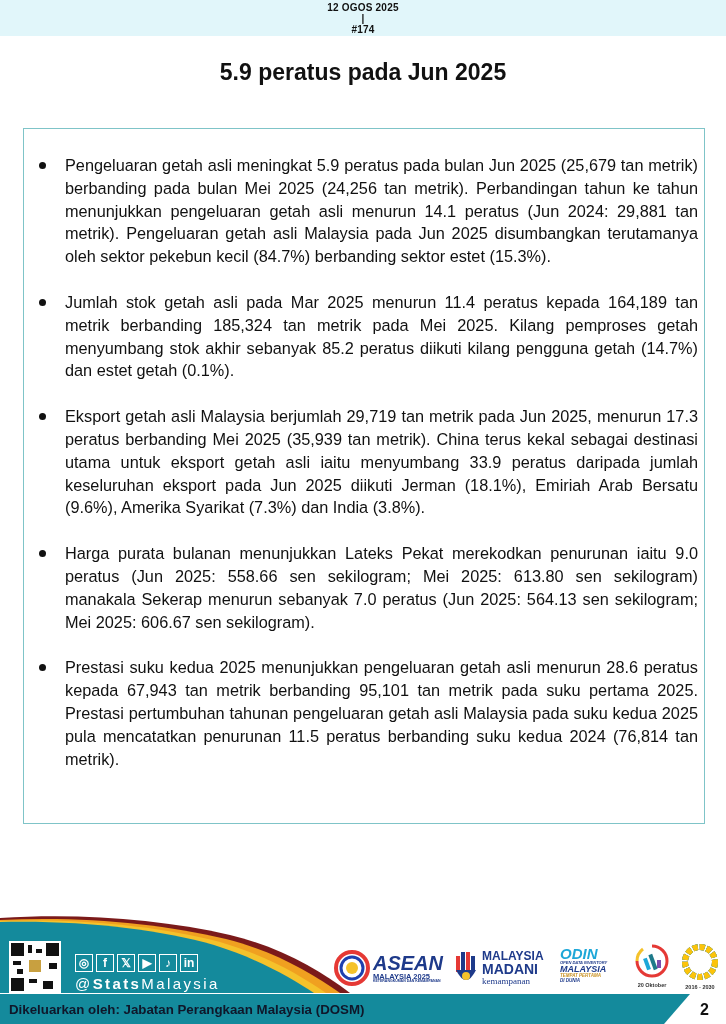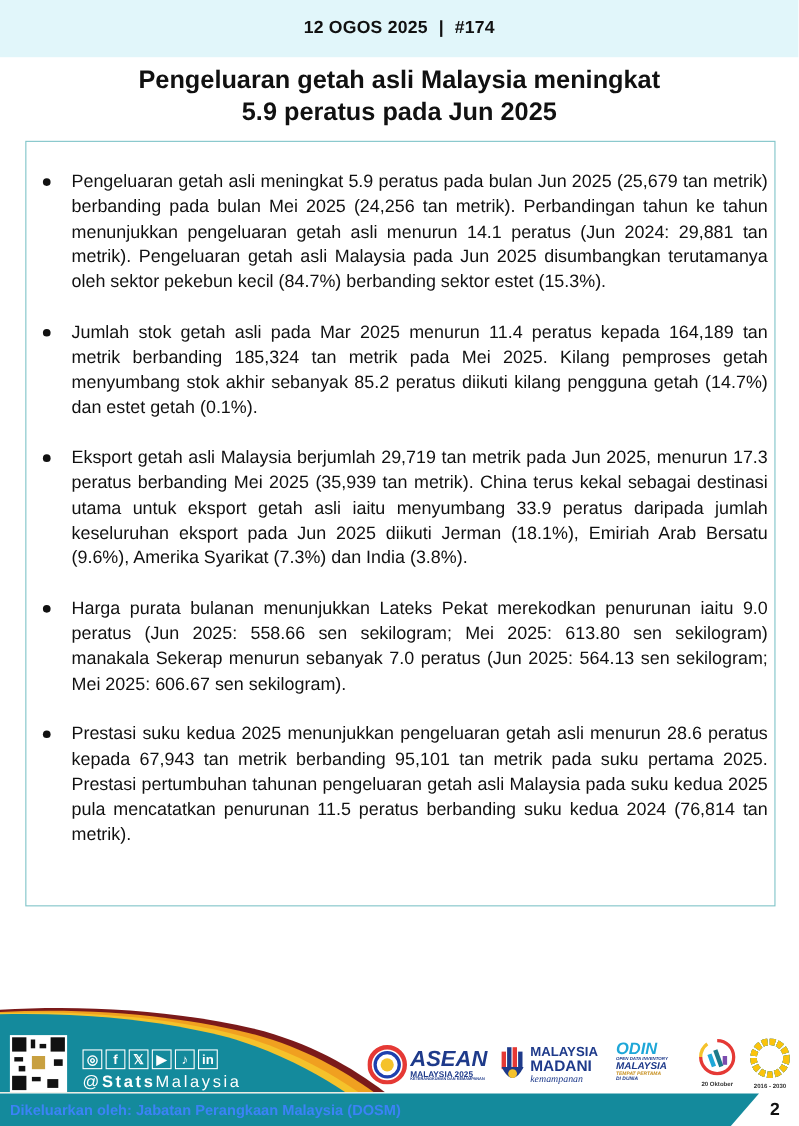--- a/index.html
+++ b/index.html
@@ -1,50 +1,49 @@
 <!DOCTYPE html>
 <html><head>
   <meta charset="utf-8">
   <style>
     html, body { margin:0; padding:0; }
     body { width:726px; height:1024px; position:relative; background:#ffffff; overflow:hidden;
       font-family:"Liberation Sans", sans-serif; color:#111; }
-    .topbar { position:absolute; left:0; top:0; width:726px; height:52px; background:#e1f6fa;
-      display:flex; align-items:center; justify-content:center; font-weight:bold; font-size:16px; color:#111; letter-spacing:0.2px; }
+    .topbar { position:absolute; left:0; top:0; width:726px; height:36px; background:#e1f6fa;
+      display:flex; align-items:center; justify-content:center; font-weight:bold; font-size:10px; color:#111; letter-spacing:0.2px;flex-direction:column; }
     .topbar .sep { margin:0 10px; }
     .title { position:absolute; left:0; top:58px; width:726px; text-align:center; font-weight:bold; font-size:23px; line-height:29px; color:#111; }
     .box { position:absolute; left:23px; top:128px; width:682px; height:696px; border:1px solid #7fc4c8; box-sizing:border-box; }
     .bullets { position:absolute; left:36px; top:154px; width:662px; margin:0; padding:0; list-style:none; }
     .bullets li { position:relative; padding-left:29px; font-size:16.3px; line-height:22.8px; text-align:justify; color:#111; }
     .bullets li + li { margin-top:23px; }
     .bullets li .dot { position:absolute; left:3px; top:8px; width:7px; height:7px; border-radius:50%; background:#111; }
     .footer { position:absolute; left:0; top:915px; width:726px; height:109px; }
     .footer svg.bg { position:absolute; left:0; top:0; }
     .qr { position:absolute; left:9px; top:941px; width:52px; height:52px; background:#fff; }
     .qr .cell { position:absolute; background:#111; }
     .social { position:absolute; left:75px; top:954px; display:flex; gap:3px; }
     .social .ic { width:18px; height:18px; border:1.5px solid #ffffff; box-sizing:border-box; color:#fff; font-weight:bold; font-size:12px;
       display:flex; align-items:center; justify-content:center; }
     .handle { position:absolute; left:75px; top:975px; color:#fff; font-size:15px; letter-spacing:2.4px; }
     .handle b { font-weight:bold; }
-    .issued { position:absolute; left:9px; top:1002px; color:#3b82f6; font-weight:bold; font-size:13.3px; }
+    .issued { position:absolute; left:9px; top:1002px; color:#0f172a; font-weight:bold; font-size:13.3px; }
     .pagenum { position:absolute; left:700px; top:1001px; font-weight:bold; font-size:16px; color:#111; }
     .lg-text { font-weight:bold; color:#1e3a8a; line-height:1; }
   </style>
 </head>
 <body>
 
 <div class="topbar">
   <span>12 OGOS 2025</span>
   <span class="sep">|</span>
   <span>#174</span>
 </div>
 
 <div class="title">
-  <div>Pengeluaran getah asli Malaysia meningkat</div>
   <div>5.9 peratus pada Jun 2025</div>
 </div>
 
 <div class="box"></div>
 
 <ul class="bullets">
   <li><span class="dot"></span><span>Pengeluaran getah asli meningkat 5.9 peratus pada bulan Jun 2025 (25,679 tan metrik) berbanding pada bulan Mei 2025 (24,256 tan metrik). Perbandingan tahun ke tahun menunjukkan pengeluaran getah asli menurun 14.1 peratus (Jun 2024: 29,881 tan metrik). Pengeluaran getah asli Malaysia pada Jun 2025 disumbangkan terutamanya oleh sektor pekebun kecil (84.7%) berbanding sektor estet (15.3%).</span></li>
   <li><span class="dot"></span><span>Jumlah stok getah asli pada Mar 2025 menurun 11.4 peratus kepada 164,189 tan metrik berbanding 185,324 tan metrik pada Mei 2025. Kilang pemproses getah menyumbang stok akhir sebanyak 85.2 peratus diikuti kilang pengguna getah (14.7%) dan estet getah (0.1%).</span></li>
   <li><span class="dot"></span><span>Eksport getah asli Malaysia berjumlah 29,719 tan metrik pada Jun 2025, menurun 17.3 peratus berbanding Mei 2025 (35,939 tan metrik). China terus kekal sebagai destinasi utama untuk eksport getah asli iaitu menyumbang 33.9 peratus daripada jumlah keseluruhan eksport pada Jun 2025 diikuti Jerman (18.1%), Emiriah Arab Bersatu (9.6%), Amerika Syarikat (7.3%) dan India (3.8%).</span></li>
   <li><span class="dot"></span><span>Harga purata bulanan menunjukkan Lateks Pekat merekodkan penurunan iaitu 9.0 peratus (Jun 2025: 558.66 sen sekilogram; Mei 2025: 613.80 sen sekilogram) manakala Sekerap menurun sebanyak 7.0 peratus (Jun 2025: 564.13 sen sekilogram; Mei 2025: 606.67 sen sekilogram).</span></li>
@@ -105,21 +104,21 @@
     <rect x="2" y="6" width="4" height="16" fill="#e53935"></rect>
     <rect x="7" y="2" width="4" height="20" fill="#1e3a8a"></rect>
     <rect x="12" y="2" width="4" height="20" fill="#e53935"></rect>
     <rect x="17" y="6" width="4" height="16" fill="#1e3a8a"></rect>
     <path d="M2,20 Q12,40 22,20 Z" fill="#1e3a8a"></path>
     <circle cx="12" cy="26" r="4" fill="#f5c22b"></circle>
   </svg>
   <div style="margin-left:4px;">
     <div class="lg-text" style="font-size:12px;">MALAYSIA</div>
     <div class="lg-text" style="font-size:14px;">MADANI</div>
-    <div style="font-size:9px;font-style:italic;color:#1e3a8a;font-family:'Liberation Serif',serif;">kemampanan</div>
+    <div style="font-size:9px;color:#1e3a8a;font-family:'Liberation Serif',serif;">kemampanan</div>
   </div>
 </div>
 
 <div style="position:absolute;left:560px;top:946px;width:64px;height:44px;text-align:left;font-style:italic;">
   <div class="lg-text" style="font-size:15px;color:#1ea7d8;">ODIN</div>
   <div class="lg-text" style="font-size:4px;color:#1e3a8a;">OPEN DATA INVENTORY</div>
   <div class="lg-text" style="font-size:9px;color:#1e3a8a;">MALAYSIA</div>
   <div class="lg-text" style="font-size:4.5px;color:#c89020;">TEMPAT PERTAMA</div>
   <div class="lg-text" style="font-size:4.5px;color:#1e3a8a;">DI DUNIA</div>
 </div>

